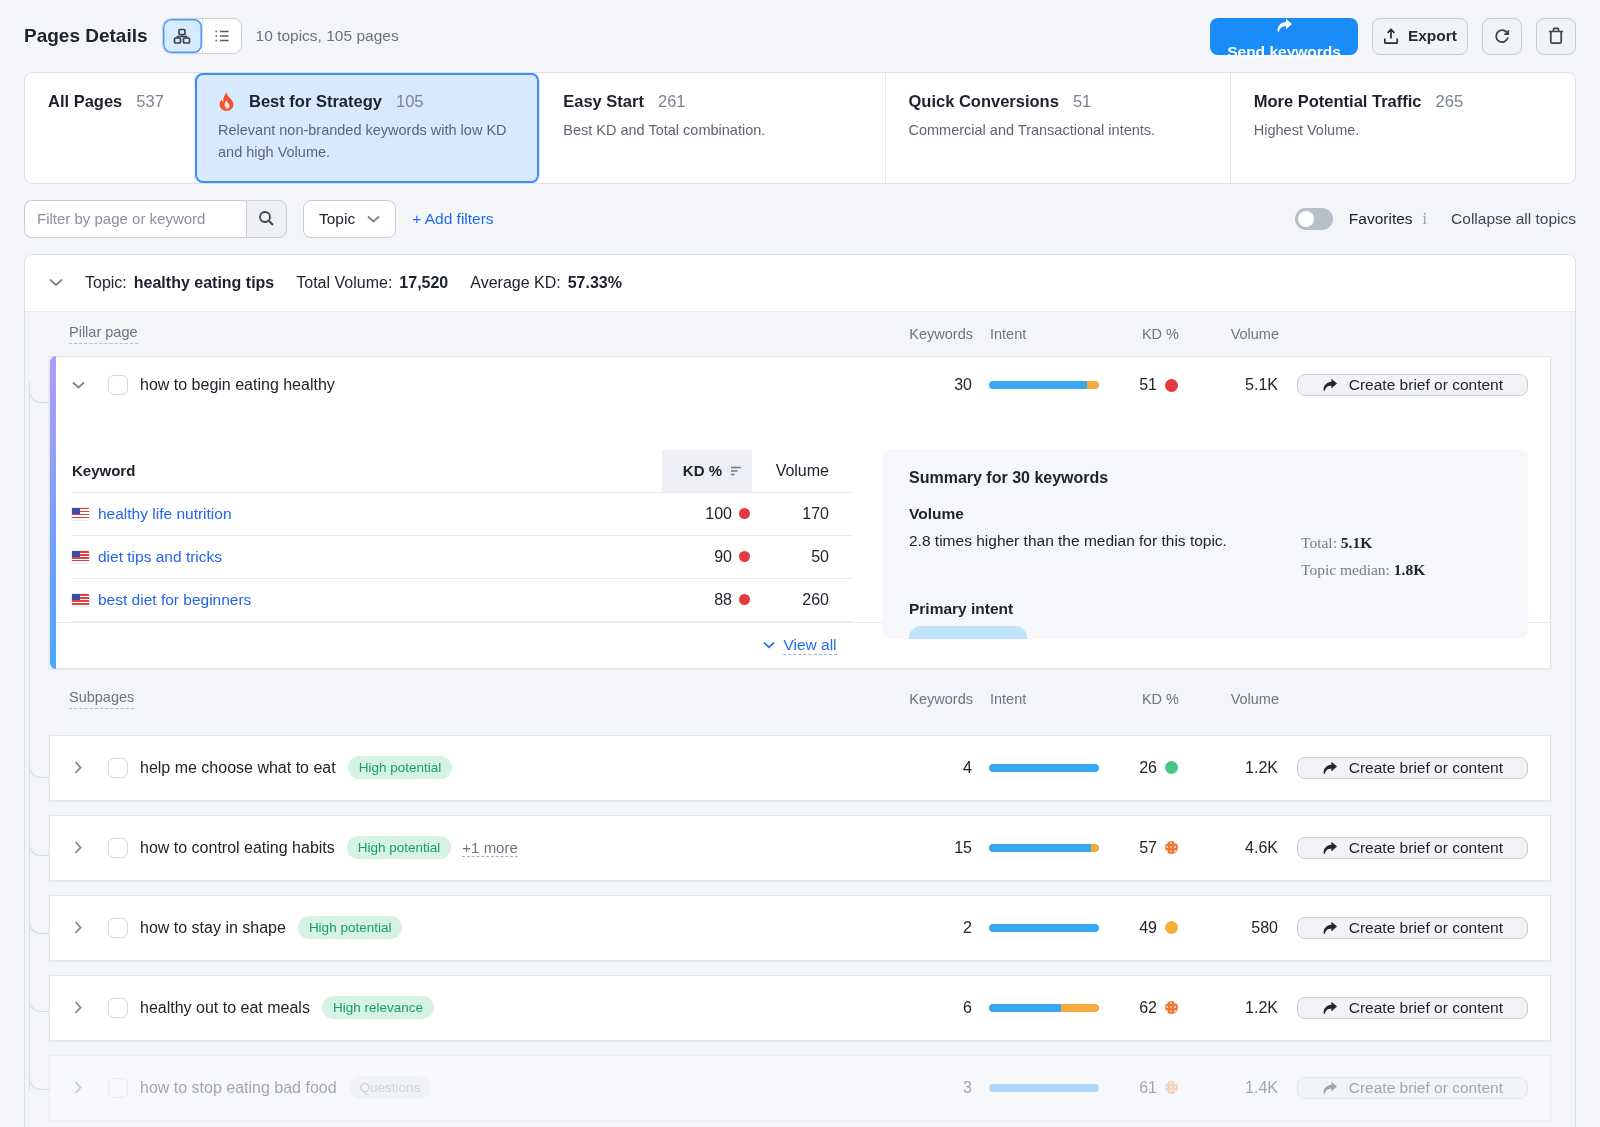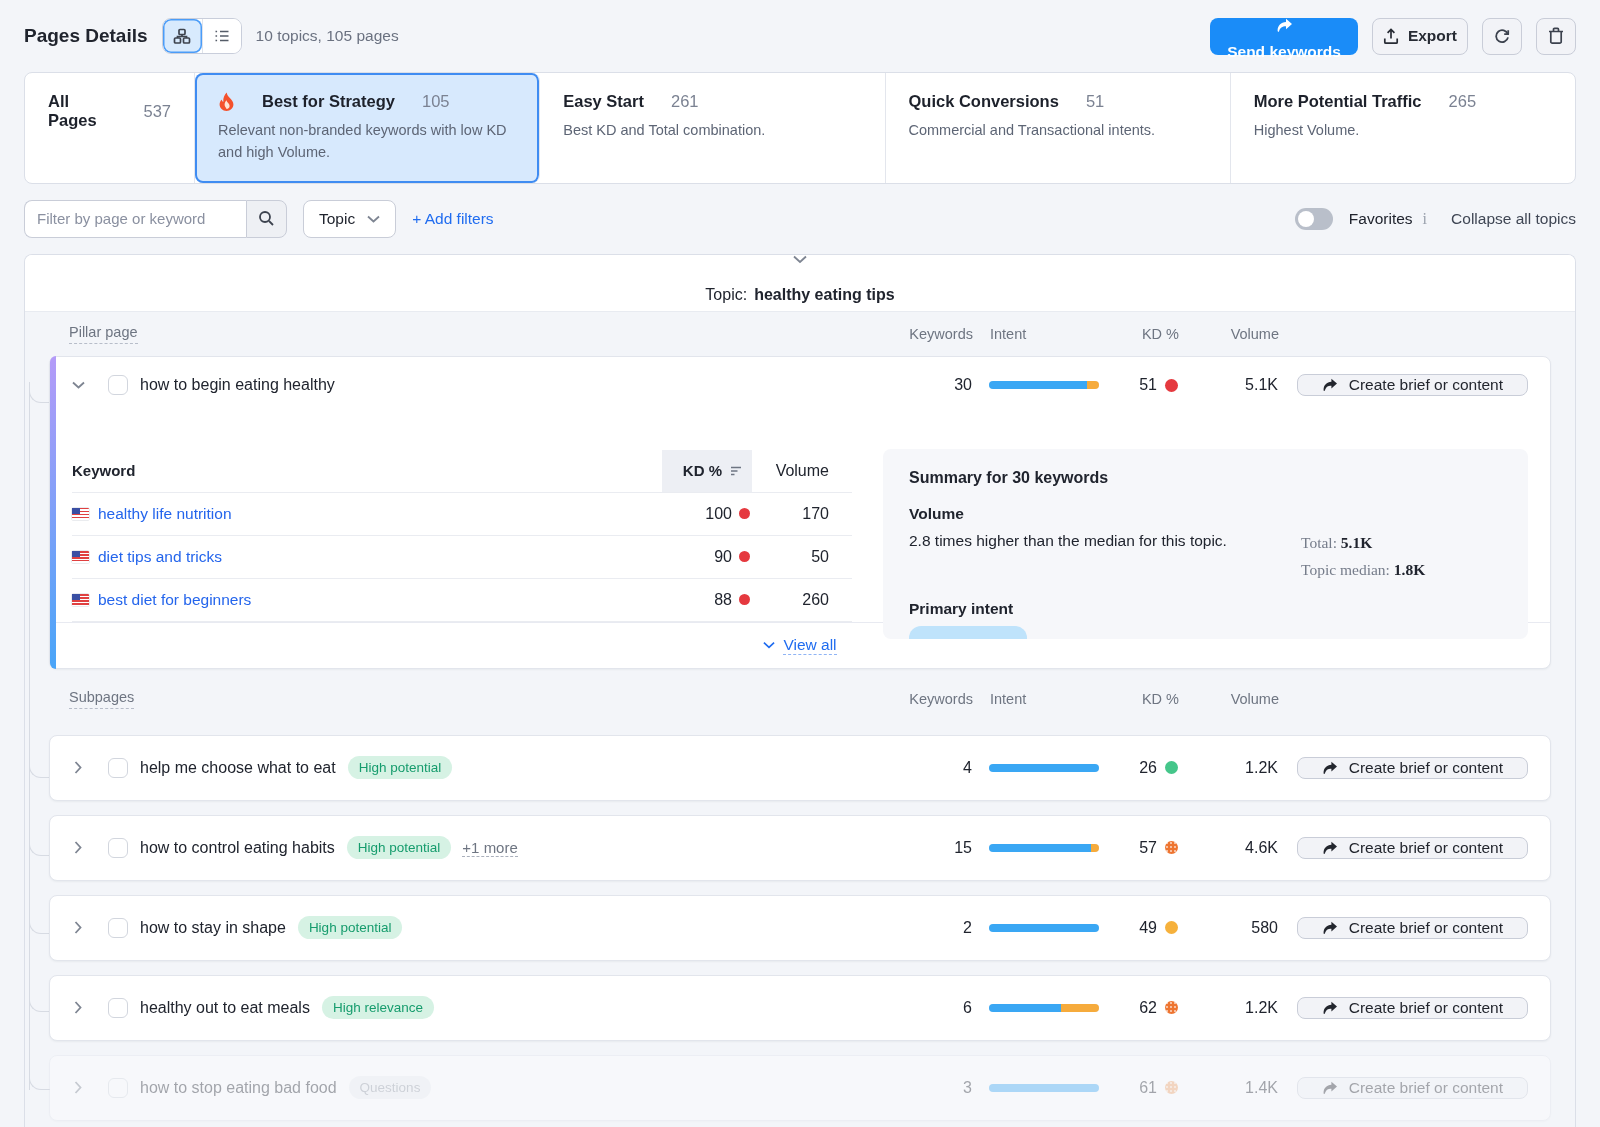--- a/index.html
+++ b/index.html
@@ -24,42 +24,42 @@
   .btn-primary { display:flex; align-items:center; gap:10px; background:#1a8cf8; color:#fff; font-weight:700; font-size:15.5px; border:none; border-radius:8px; height:37px; padding:0 17px; cursor:pointer; font-family:inherit;flex-direction:column; }
   .btn-secondary { display:flex; align-items:center; gap:9px; background:#f2f3f7; border:1px solid #c9cdd8; border-radius:8px; height:37px; padding:0 10px; font-size:15.5px; font-weight:700; color:#272b34; cursor:pointer; font-family:inherit; }
   .btn-iconic { width:40px; height:37px; background:#f2f3f7; border:1px solid #c9cdd8; border-radius:8px; display:flex; align-items:center; justify-content:center; cursor:pointer; color:#3c424e; }
 
   
   .tabs { display:flex; background:#fff; border:1px solid #dbdfe8; border-radius:8px; min-height:105px; }
   .tab { padding:19px 23px; flex:1; border-right:1px solid #e3e6ed; cursor:pointer; }
   .tab:last-child { border-right:none; }
   .tab.first { flex:0 0 170px; }
   .tab.selected { background:#d7e9fd; box-shadow: inset 0 0 0 2px #3f8cf2; border-radius:8px; }
-  .tab-title-row { display:flex; align-items:center; gap:27px; font-size:16.5px; }
+  .tab-title-row { display:flex; align-items:center; gap:14px; font-size:16.5px; }
   .tab-name { font-weight:700; color:#1d212b; }
   .tab-count { color:#7b8292; }
   .tab-desc { margin-top:9px; font-size:14.5px; color:#5d6575; line-height:1.5; max-width:320px; }
 
   
   .filter-row { display:flex; align-items:center; gap:16px; margin:16px 0; height:38px; }
   .search { display:flex; }
   .search input { width:222px; height:38px; border:1px solid #c9cdd8; border-right:none; border-radius:8px 0 0 8px; padding:0 12px; font-size:15px; font-family:inherit; color:#20242e; outline:none; }
   .search input::placeholder { color:#8a90a0; }
   .search-btn { width:41px; height:38px; border:1px solid #c9cdd8; border-radius:0 8px 8px 0; background:#eef0f4; display:flex; align-items:center; justify-content:center; cursor:pointer; color:#3c424e; }
   .topic-dd { display:flex; align-items:center; gap:12px; height:38px; border:1px solid #c9cdd8; background:#fff; border-radius:8px; padding:0 15px; font-size:15.5px; cursor:pointer; font-family:inherit; color:#20242e; }
   .add-filters { color:#1f6cf0; font-size:15.5px; cursor:pointer; text-decoration:none; }
   .toggle { width:38px; height:22px; border-radius:11px; background:#b9bfca; position:relative; cursor:pointer; flex:0 0 auto; }
   .knob { width:16px; height:16px; background:#fff; border-radius:50%; position:absolute; top:3px; left:3px; }
   .fav-label { font-size:15.5px; }
   .info-i { color:#9aa1ad; font-family:"Liberation Serif","DejaVu Serif",serif; font-size:16px; cursor:pointer; margin-left:-6px; }
   .collapse-link { color:#3f4654; font-size:15.5px; cursor:pointer; text-decoration:none; margin-left:8px; }
 
   
   .main-card { background:#fff; border:1px solid #dbdfe8; border-bottom:none; border-radius:8px 8px 0 0; overflow:hidden; height:879px; }
-  .topic-header { height:57px; display:flex; align-items:center; gap:22px; padding:0 24px; border-bottom:1px solid #e8ebf1; background:#fff; cursor:pointer;flex-direction:column; }
+  .topic-header { height:57px; display:flex; align-items:center; gap:22px; padding:0 24px; border-bottom:1px solid #e8ebf1; background:#fff; cursor:pointer; }
   .th-item { display:flex; gap:7px; }
   .bold { font-weight:700; }
   .chev { color:#7e8592; display:flex; align-items:center; }
 
   .topic-body { background:#f3f5f9; padding:0 24px 24px; position:relative; min-height:822px; }
 
   
   .vline { position:absolute; left:4px; top:70px; height:708px; border-left:1.5px solid #d7dbe3; }
   .elbow { position:absolute; left:4px; width:21px; height:21px; border-left:1.5px solid #d7dbe3; border-bottom:1.5px solid #d7dbe3; border-bottom-left-radius:12px; }
 
@@ -68,21 +68,21 @@
   .col-kw { text-align:right; }
   .col-intent { padding-left:17px; }
   .col-kd { display:flex; justify-content:flex-end; align-items:center; gap:8px; }
   .col-vol { text-align:right; padding-right:10px; }
   .col-btn { display:flex; justify-content:flex-end; }
 
   .cols-header { height:44px; font-size:14.5px; color:#6e7582; padding:0 22px 0 20px; position:relative; z-index:1; }
   .cols-header.sub { margin-top:8px; }
   .section-label { color:#6e7582; border-bottom:1px dashed #b7bdc9; padding-bottom:3px; width:max-content; cursor:help; }
 
-  .card { background:#fff; border:1px solid #e2e5ec; border-radius:8px; box-shadow:0 1px 2px rgba(25,30,45,.05); position:relative; z-index:1; }
+  .card { background:#fff; border:1px solid #e2e5ec; border-radius:0; box-shadow:0 1px 2px rgba(25,30,45,.05); position:relative; z-index:1; }
   .accent { position:absolute; left:0; top:-1px; bottom:-1px; width:6px; background:linear-gradient(#b49bf8,#49a5f8); border-radius:8px 0 0 8px; }
 
   .row { padding-left:20px; padding-right:22px; }
   .pillar-row { height:57px; }
   .sub-card { margin-top:14px; }
   .sub-card .row { height:64px; }
   .row-left { display:flex; align-items:center; min-width:0; }
   .chev-btn { background:none; border:none; padding:0; width:16px; height:16px; color:#7e8592; cursor:pointer; display:flex; align-items:center; justify-content:center; margin-right:22px; flex:0 0 auto; }
   .checkbox { width:20px; height:20px; border:1.5px solid #d2d6de; border-radius:6px; background:#fff; cursor:pointer; margin-right:12px; flex:0 0 auto; }
   .row-title { font-size:16px; white-space:nowrap; }

